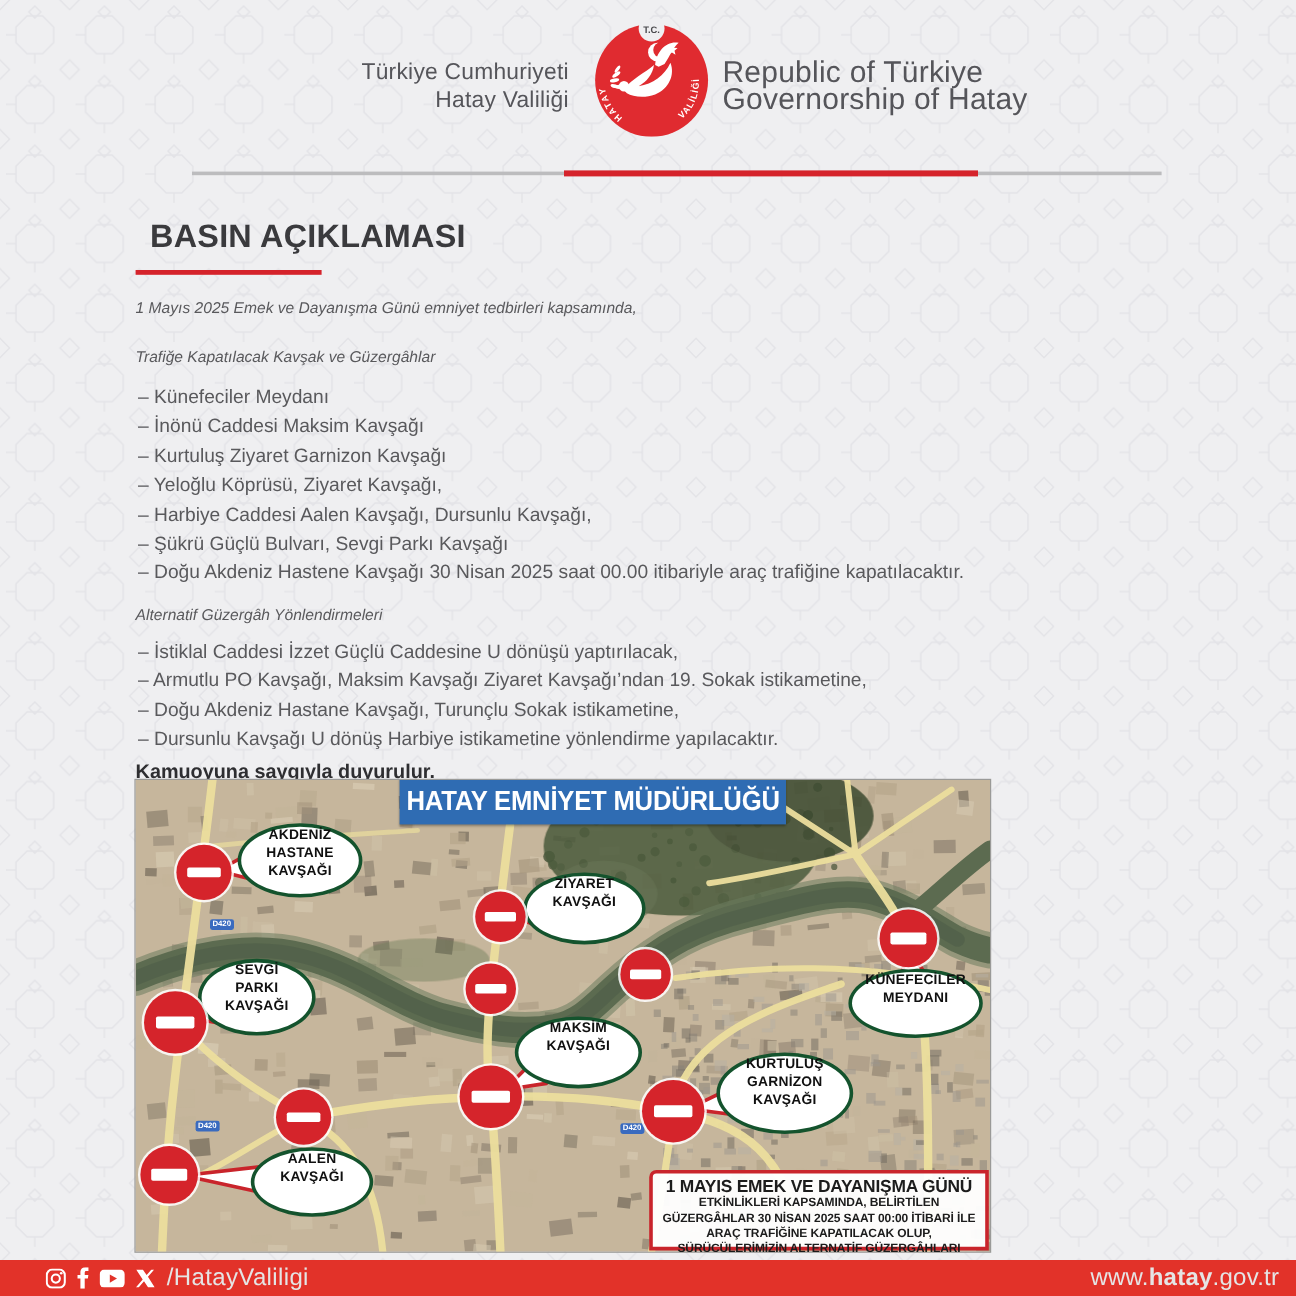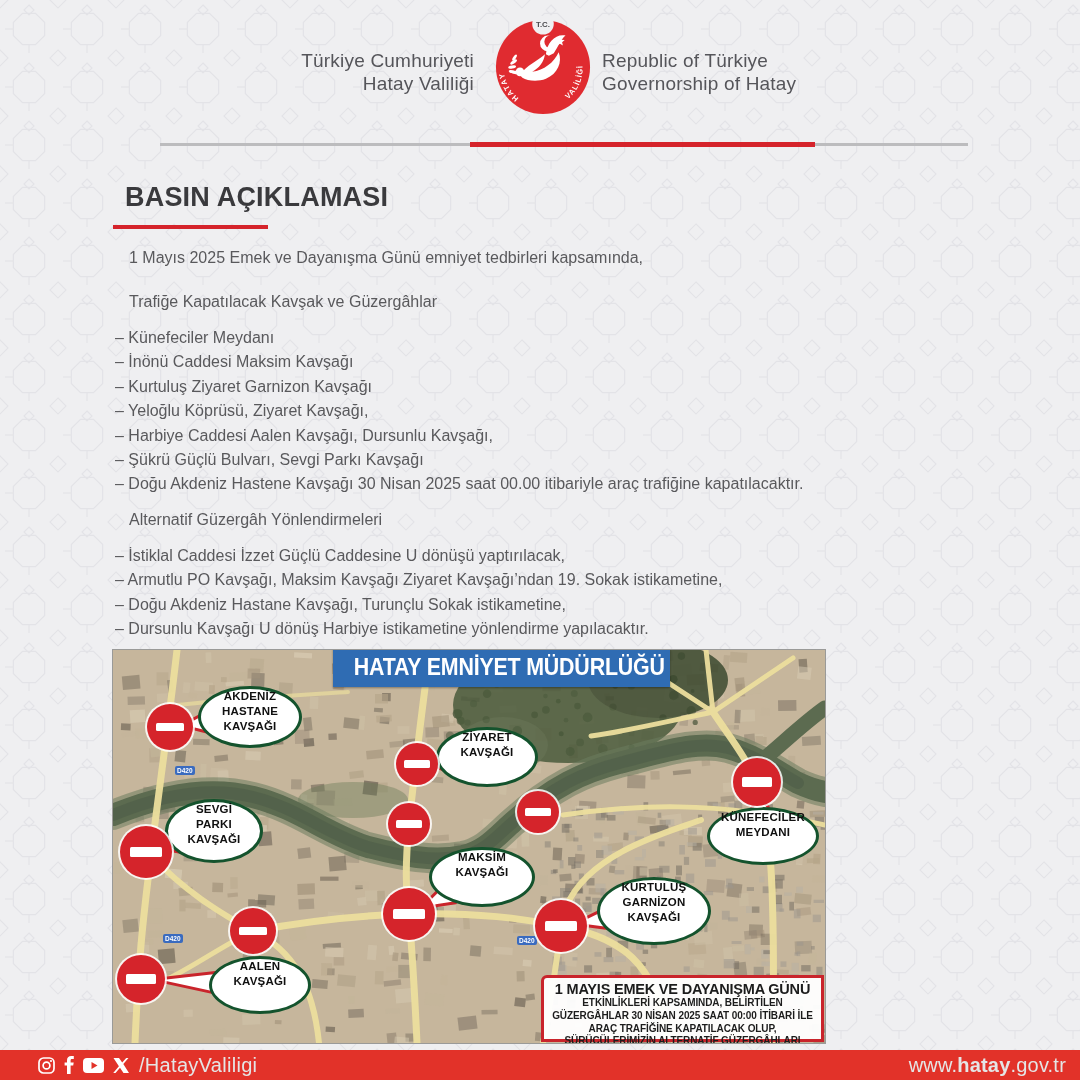--- a/index.html
+++ b/index.html
@@ -7,29 +7,29 @@
     width:1080px;height:1080px;position:relative;overflow:hidden;
     background:#efeff1;
     font-family:"Liberation Sans", sans-serif;
     -webkit-font-smoothing:antialiased;
   }
   #bg-pattern{position:absolute;left:0;top:0;z-index:0;}
   
   .hdr-left{position:absolute;top:49px;right:606px;text-align:right;z-index:2;
     font-size:19px;line-height:23px;color:#55555a;letter-spacing:.2px;}
   .hdr-right{position:absolute;top:49px;left:602px;text-align:left;z-index:2;
-    font-size:19px;line-height:23px;color:#55555a;letter-spacing:.2px;}
+    font-size:25px;line-height:23px;color:#55555a;letter-spacing:.2px;}
   .logo-wrap{position:absolute;left:494px;top:16px;width:98px;height:98px;z-index:2;}
   .hdr-rule{position:absolute;top:143px;left:160px;width:808px;height:3px;background:#bcbcbe;z-index:1;}
   .hdr-rule-red{position:absolute;top:142px;left:470px;width:345px;height:5px;background:#d5232b;z-index:2;}
   
   .content{position:absolute;left:113px;top:170px;width:810px;z-index:2;color:#59595c;}
   .pr-title{font-size:27px;font-weight:bold;color:#3a3a3d;letter-spacing:.2px;margin:12px;}
   .title-underline{width:155px;height:4px;background:#d5232b;margin-top:9px;}
-  .pr-p{font-size:16px;margin:16px;}
+  .pr-p{font-size:13px;margin:0;font-style:italic;}
   .p1{margin-top:20px;}
   .p2{margin-top:26px;}
   .pr-list{margin-top:16px;}
   .pr-list p{margin:2px;font-size:16px;line-height:22.4px;}
   .h2{margin-top:15px;}
   .list2{margin-top:13px;}
   .closing{margin-top:6px;font-size:16.5px;font-weight:bold;color:#2e2e31;}
   
   #map-wrap{position:absolute;left:113px;top:650px;width:712px;height:393px;z-index:3;
     background:#c6b69c;outline:1px solid #9a9a98;overflow:hidden;}
@@ -37,21 +37,21 @@
   #tail-layer{position:absolute;left:0;top:0;z-index:2;pointer-events:none;}
   .map-bubble{position:absolute;z-index:3;background:#fff;border:3px solid #14532d;border-radius:50%;
     display:flex;flex-direction:column;align-items:center;justify-content:flex-start;
     font-size:11.5px;font-weight:bold;color:#101010;line-height:1.3;text-align:center;letter-spacing:.2px;
     box-sizing:border-box;}
   .map-sign{position:absolute;z-index:4;background:#d5242b;border-radius:50%;
     box-shadow:0 0 0 2px rgba(255,255,255,.85);display:flex;align-items:center;justify-content:center;}
   .map-sign .bar{width:62%;height:19%;background:#fff;border-radius:1.5px;}
   #map-banner{position:absolute;left:220px;top:-2px;width:322px;height:39px;z-index:5;
     background:#2f6cb3;display:flex;align-items:center;justify-content:center;
-    box-shadow:0 1px 2px rgba(0,0,0,.35);padding-left:15px;}
+    box-shadow:0 1px 2px rgba(0,0,0,.35);}
   #map-banner span{color:#fff;font-weight:bold;font-size:23px;letter-spacing:-.2px;transform:scaleX(.93);white-space:nowrap;}
   #map-infobox{position:absolute;left:428px;top:325px;width:283px;height:67px;z-index:6;
     background:rgba(255,255,255,.96);border:3px solid #c9242b;border-radius:6px 0 0 0;
     box-sizing:border-box;padding:3px 6px 2px 6px;text-align:center;color:#1c1c1c;}
   #map-infobox .l1{font-size:14.5px;font-weight:bold;letter-spacing:-.2px;white-space:nowrap;}
   #map-infobox .l2{font-size:10px;font-weight:bold;line-height:1.28;letter-spacing:-.1px;}
   .road-badge{position:absolute;z-index:2;background:#3a6bbf;color:#fff;font-size:6.5px;font-weight:bold;
     border-radius:2px;padding:0 2px;line-height:9px;}
   
   #footer{position:absolute;left:0;top:1050px;width:1080px;height:30px;background:#e23229;z-index:4;

